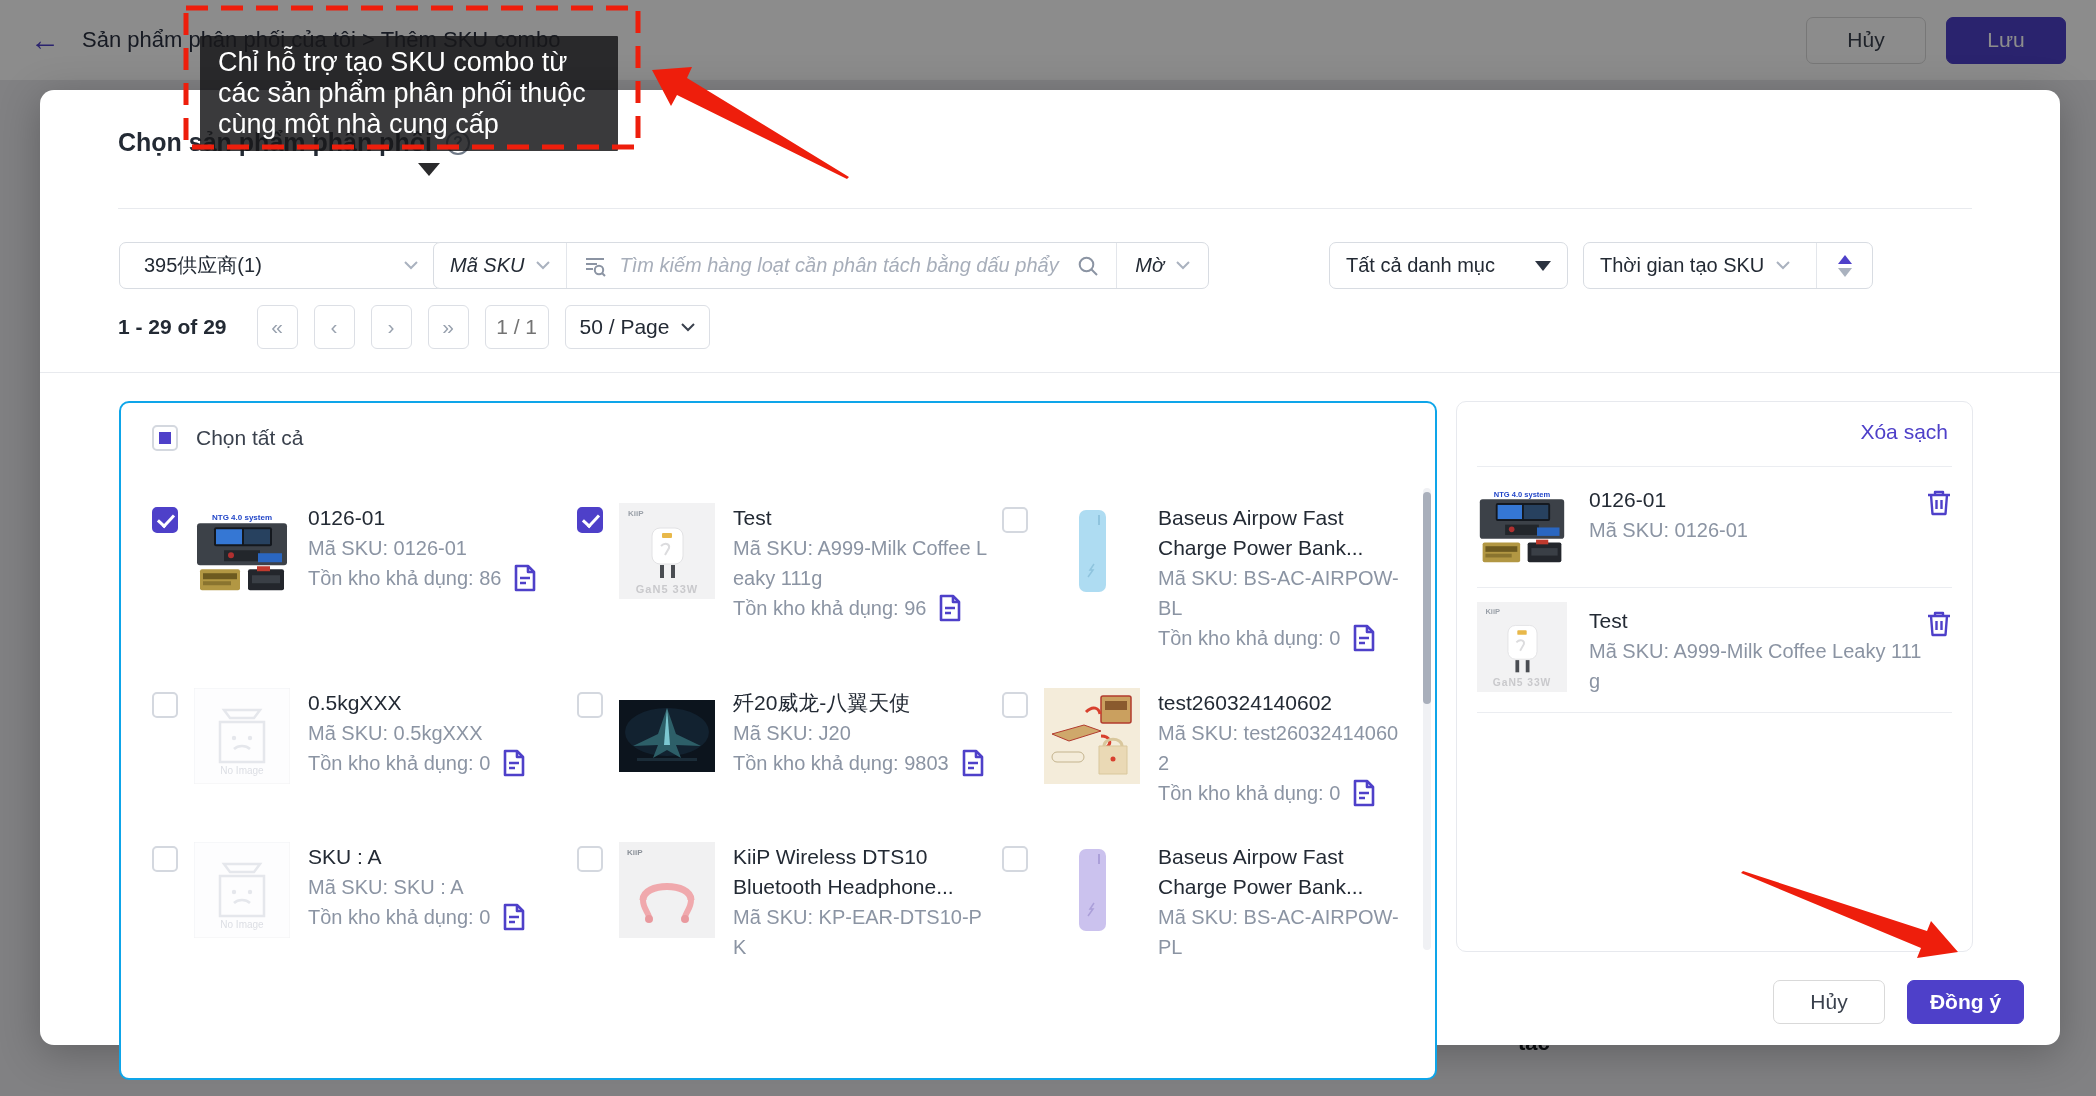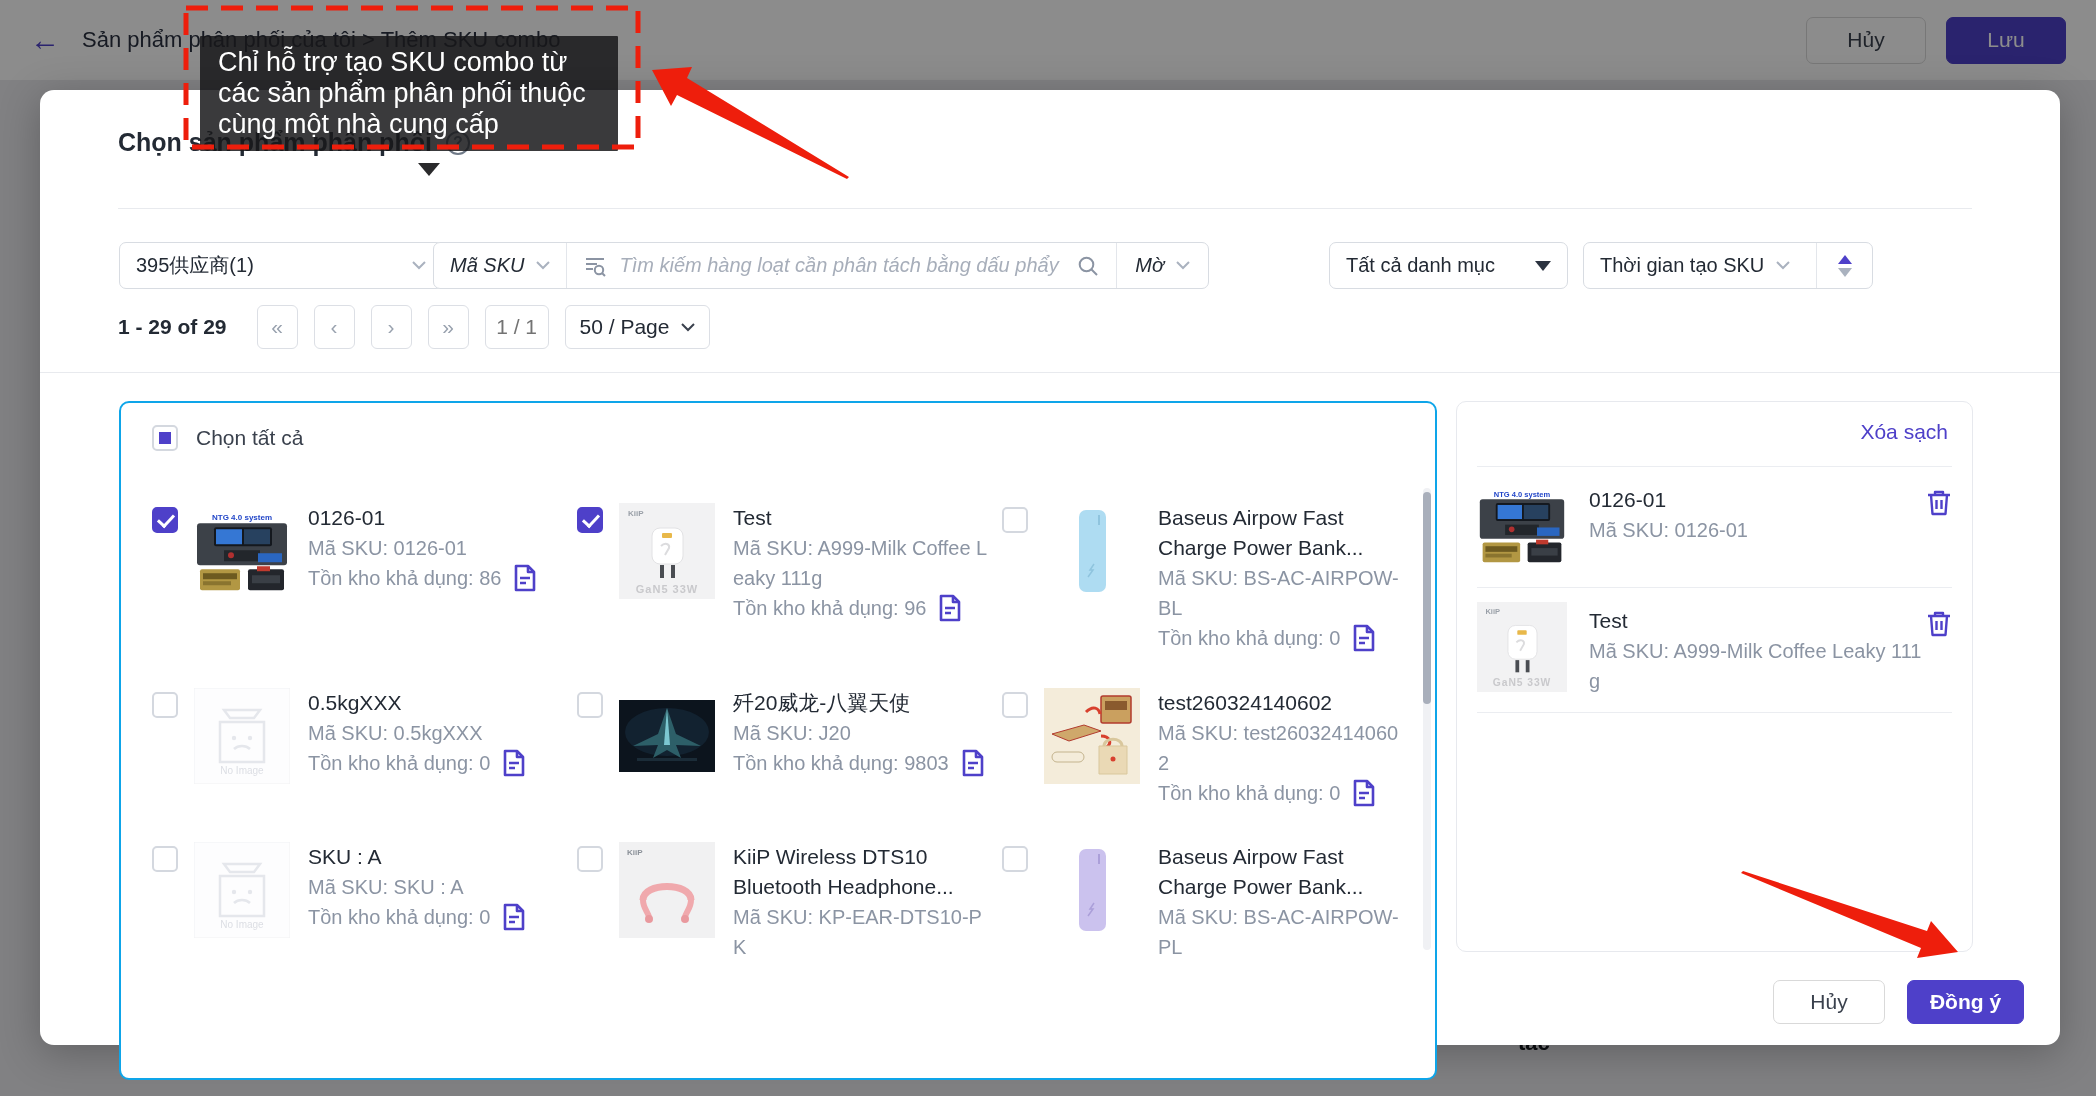--- a/index.html
+++ b/index.html
@@ -28,21 +28,21 @@
   
   .modal { left:40px; top:90px; width:2020px; height:955px; background:#fff; border-radius:14px; z-index:20; box-shadow:0 8px 40px rgba(0,0,0,0.25); }
   .modal-title { left:78px; top:38px; font-size:25px; font-weight:bold; color:#232a34; display:flex; align-items:center; gap:14px; }
   .help-icon { width:24px; height:24px; border:2px solid #6f7987; border-radius:50%; color:#6f7987; font-size:16px; font-weight:bold; display:flex; align-items:center; justify-content:center; cursor:pointer; }
   .divider-h { height:1px; background:#e8eaee; }
   .d1 { left:78px; top:118px; width:1854px; }
 
   
   .ctl { height:47px; border:1px solid #d8dce2; border-radius:7px; background:#fff; display:flex; align-items:center; font-size:20px; color:#232a34; }
   .chev { width:14px; height:9px; flex:none; }
-  .supplier { left:79px; top:152px; width:324px; padding:0 16px; }
+  .supplier { left:79px; top:152px; width:324px; padding:0 24px; }
   .supplier .chev { margin-left:auto; }
   .sku-group { left:393px; top:152px; width:776px; padding:0;font-style:italic; }
   .seg-field { display:flex; align-items:center; gap:12px; padding:0 16px; height:100%; border-right:1px solid #e3e6eb; cursor:pointer; }
   .seg-search { flex:1; display:flex; align-items:center; gap:12px; padding:0 16px; height:100%; color:#a7aeba; overflow:hidden; cursor:text; }
   .placeholder { white-space:nowrap; overflow:hidden; text-overflow:ellipsis; flex:1; }
   .seg-mode { display:flex; align-items:center; gap:12px; padding:0 18px; height:100%; border-left:1px solid #e3e6eb; cursor:pointer; }
   .category { left:1289px; top:152px; width:239px; padding:0 16px; cursor:pointer; }
   .tri-down { margin-left:auto; width:0; height:0; border-left:8px solid transparent; border-right:8px solid transparent; border-top:10px solid #2b3340; }
   .sortbox { left:1543px; top:152px; width:290px; padding:0; cursor:pointer; }
   .sort-label { display:flex; align-items:center; gap:12px; padding:0 16px; flex:1; }

